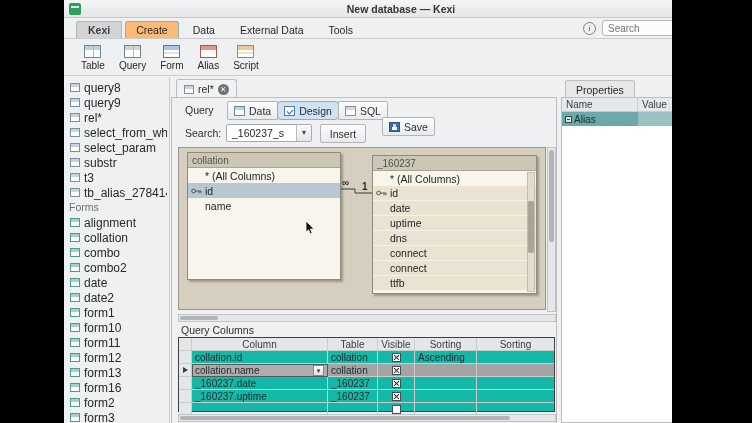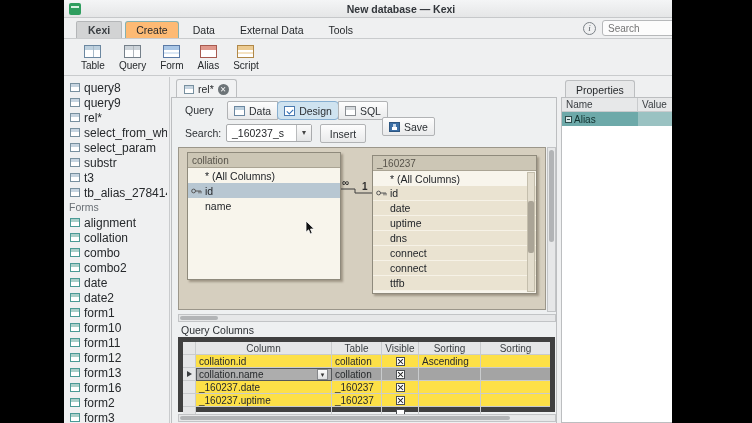--- a/index.html
+++ b/index.html
@@ -96,21 +96,21 @@
   .inner-scroll{position:absolute;right:1px;top:16px;bottom:1px;width:8px;background:#e3ddcd;border:1px solid #c4beac}
   .inner-thumb{position:absolute;left:0;right:0;top:28px;height:52px;background:#aaa496;border-radius:2px}
   .rel-lab{position:absolute;font-size:10px;font-weight:bold;color:#2e2e2e}
 
   .vscroll{position:absolute;left:375px;top:49px;width:9px;height:165px;background:#e6e7e8;border:1px solid #c2c4c6}
   .vthumb{position:absolute;left:1px;right:1px;top:2px;height:92px;background:#b2b4b6;border-radius:3px}
   .hscroll{position:absolute;left:6px;height:8px;background:#e6e7e8;border:1px solid #c2c4c6}
   .hthumb{position:absolute;top:1px;bottom:1px;background:#b2b4b6;border-radius:3px}
 
   
-  .grid{position:absolute;left:6px;top:239px;width:377px;height:75px;background:#fde047;border:5px solid #404040;font-size:10px}
+  .grid{position:absolute;left:6px;top:239px;width:377px;height:75px;background:#14b8a6;border:1px solid #404040;font-size:10px}
   .grow{display:flex}
   .gc{border-right:1px solid #c9cbcd;border-bottom:1px solid #c9cbcd;height:13px;display:flex;
       align-items:center;padding:0 3px;overflow:hidden;white-space:nowrap}
   .ghead .gc{height:13px;background:#e5e6e7;justify-content:center;color:#3a3e42}
   .gc.sel{width:13px;background:#e5e6e7;justify-content:center;padding:0}
   .gc.c{width:136px}.gc.t{width:50px}.gc.v{width:37px;justify-content:center}.gc.s{width:62px}.gc.cr{flex:1;border-right:none}
   .grow.current .gc:not(.sel){background:#a4a4a4}
   .grow.current .gc.c{outline:1px solid #55585b;outline-offset:-1px;background:#adadad}
   .marker{width:0;height:0;border-left:5px solid #3a3d40;border-top:3.5px solid transparent;border-bottom:3.5px solid transparent}
   .cb{width:9px;height:9px;border:1px solid #4a4d50;background:#fff;position:relative;flex:none}

